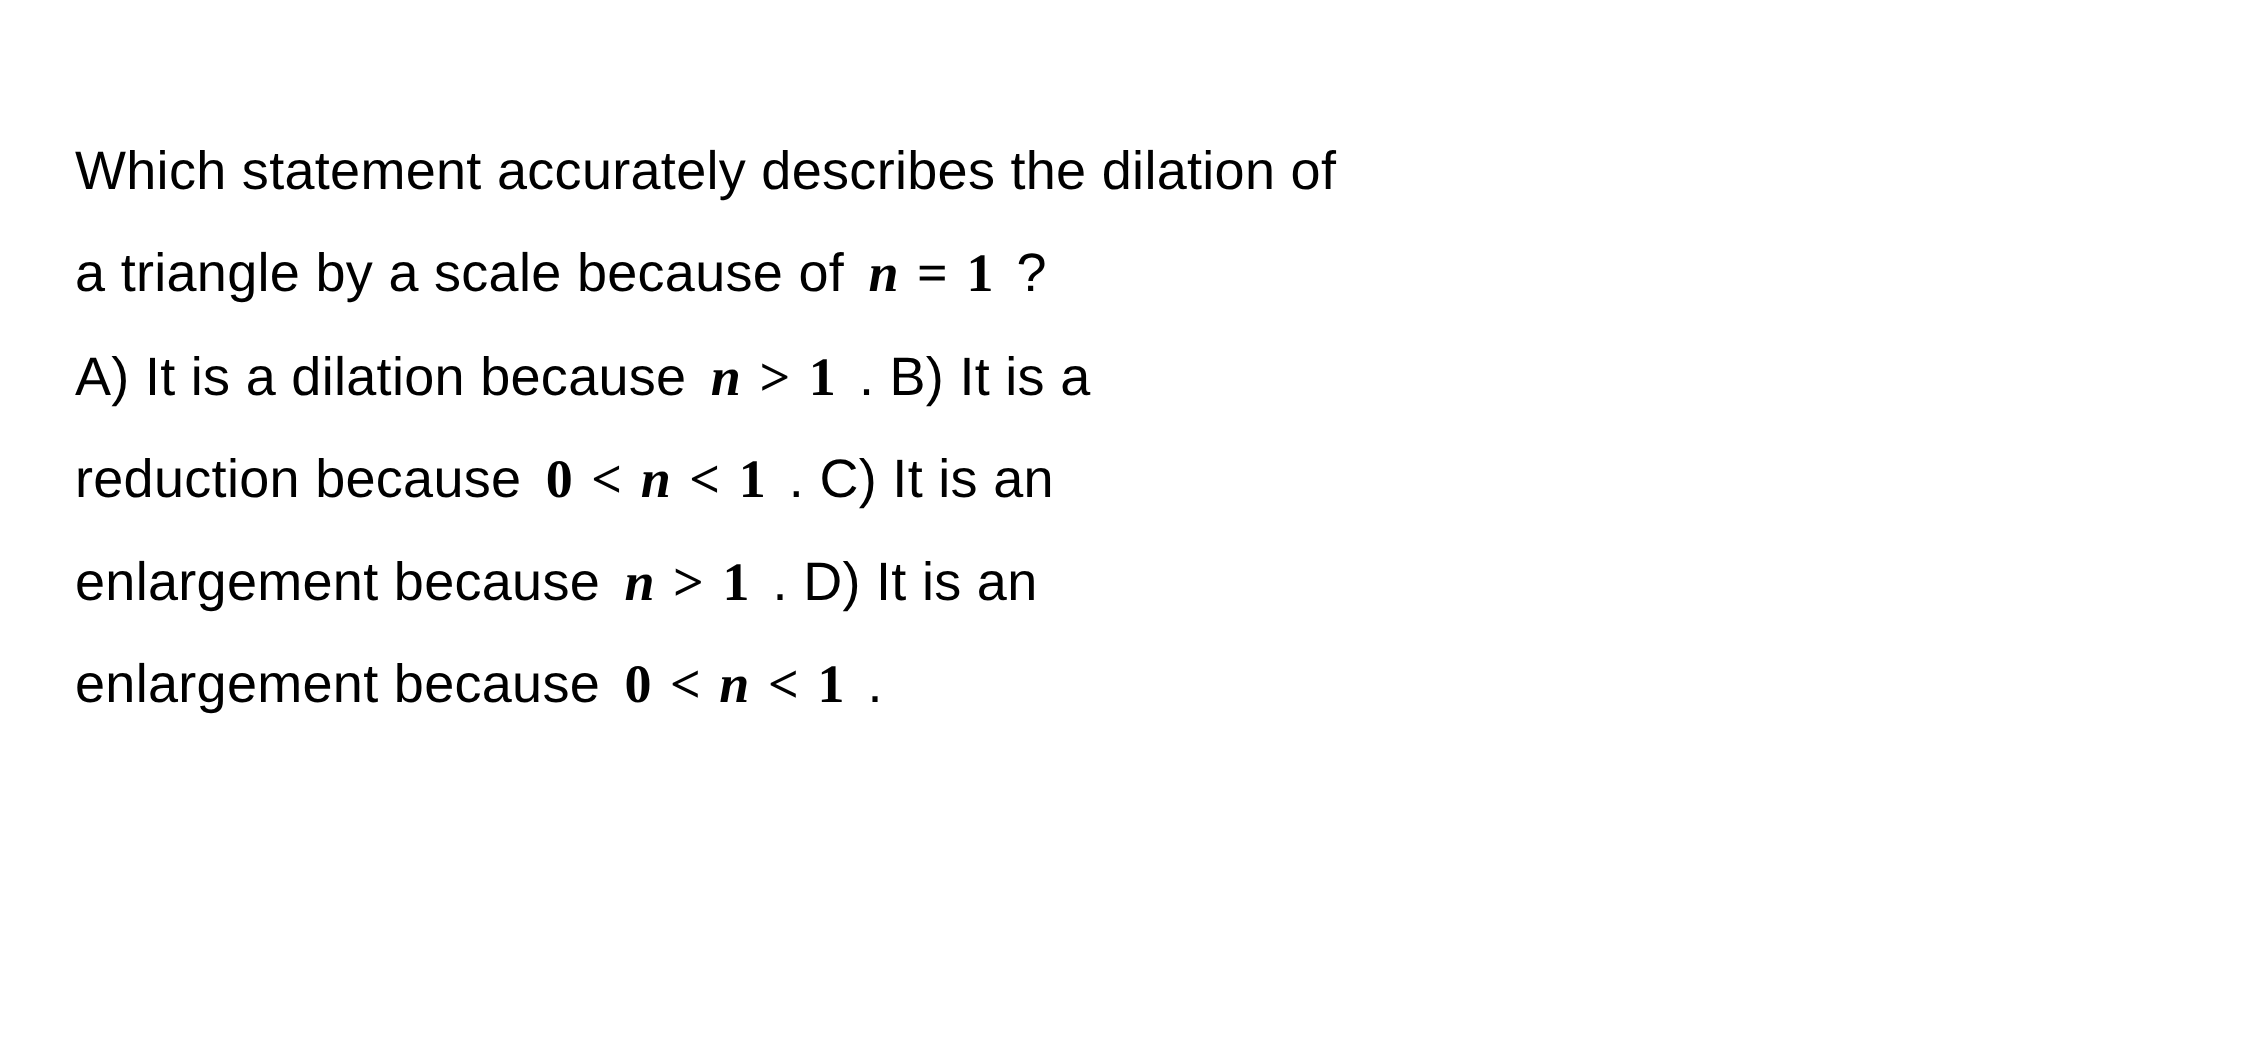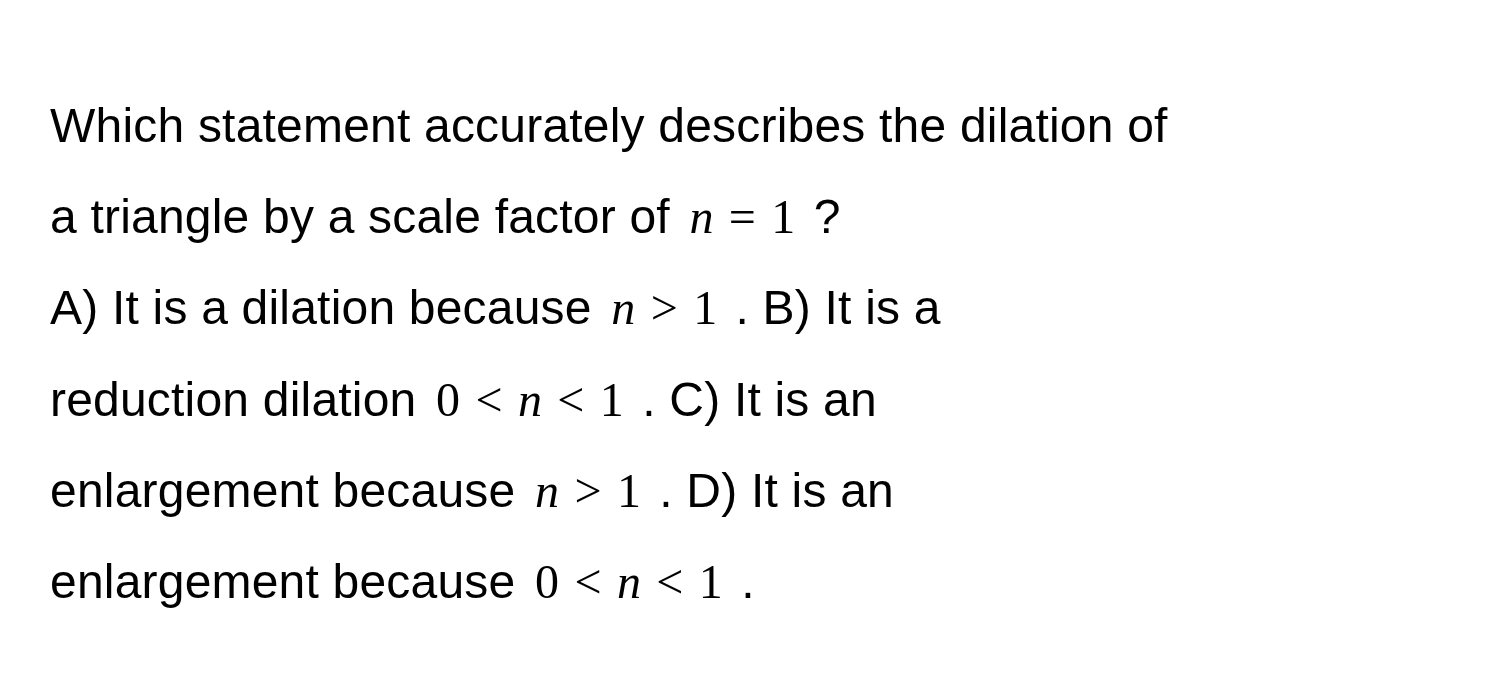--- a/index.html
+++ b/index.html
@@ -9,56 +9,57 @@
   }
   body {
     width: 1500px;
     height: 692px;
     background: #ffffff;
     font-family: -apple-system, BlinkMacSystemFont, "Segoe UI", Helvetica, Arial, sans-serif;
     color: #000000;
     padding: 80px 50px 50px 50px;
   }
   .problem-text {
-    font-size: 48px;
+    font-size: 36px;
     line-height: 1.9;
     font-weight: 400;
     letter-spacing: 0.2px;
   }
   .math {
     font-family: "Times New Roman", Georgia, serif;
     font-style: italic;
     padding: 0 6px;
+    font-weight: bold;
   }
   .math-op {
     font-style: normal;
     padding: 0 3px;
   }
   .math-num {
     font-style: normal;
   }
 </style>
 </head>
 <body>
 
 <div class="problem-text">
   <span>Which statement accurately describes the dilation of</span><br>
-  <span>a triangle by a scale factor of </span>
+  <span>a triangle by a scale because of </span>
   <span class="math">
     <span>n</span>
     <span class="math-op">=</span>
     <span class="math-num">1</span>
   </span><span> ?</span><br>
   <span>A) It is a dilation because </span>
   <span class="math">
     <span>n</span>
     <span class="math-op">&gt;</span>
     <span class="math-num">1</span>
   </span><span> . </span><span>B) It is a</span><br>
-  <span>reduction dilation </span>
+  <span>reduction because </span>
   <span class="math">
     <span class="math-num">0</span>
     <span class="math-op">&lt;</span>
     <span>n</span>
     <span class="math-op">&lt;</span>
     <span class="math-num">1</span>
   </span><span> . </span><span>C) It is an</span><br>
   <span>enlargement because </span>
   <span class="math">
     <span>n</span>

